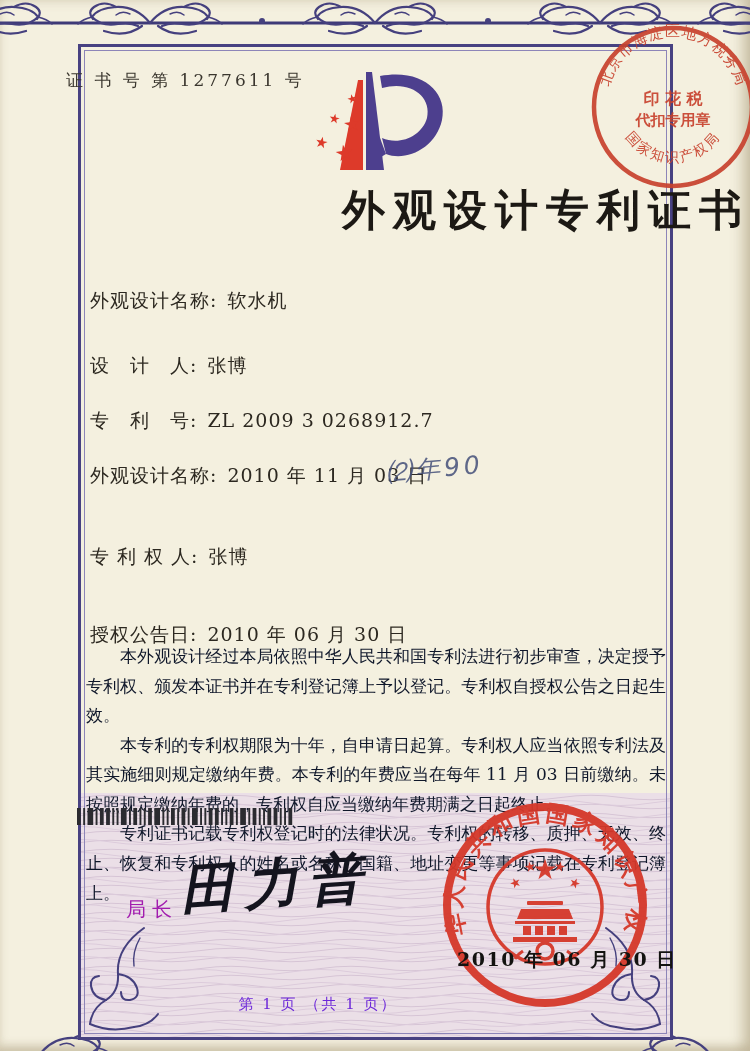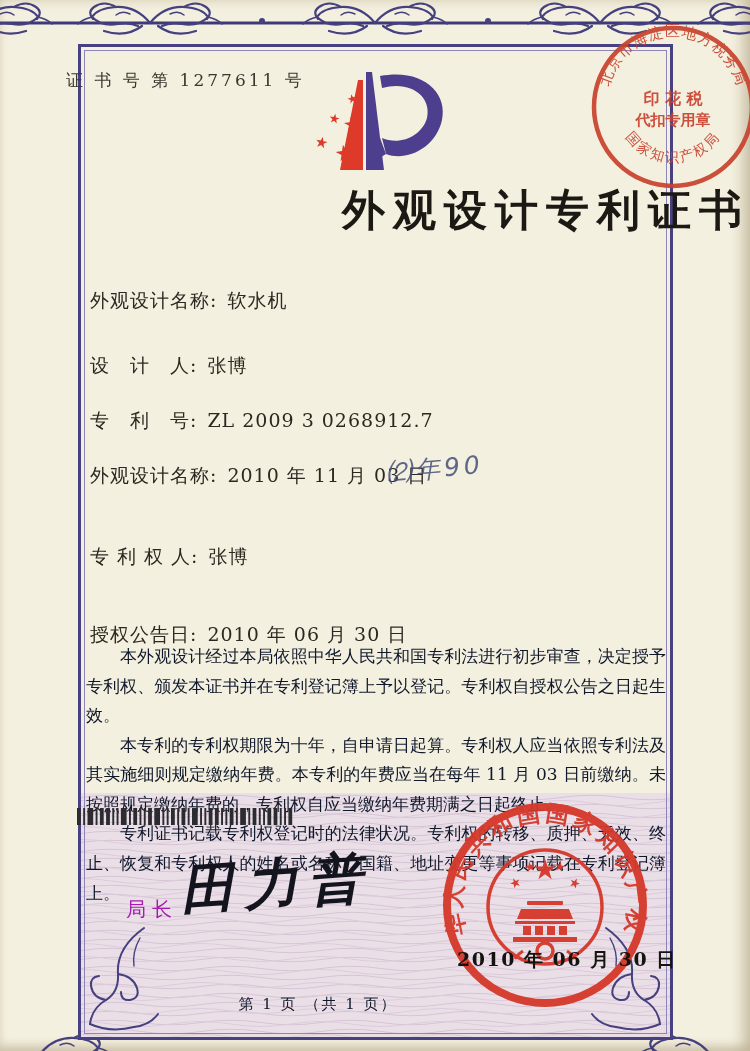--- a/index.html
+++ b/index.html
@@ -48,21 +48,21 @@
     font-style:italic; letter-spacing:10px; color:#14141e;
     transform:rotate(-4deg); white-space:nowrap;
   }
   .stamp-tax { position:absolute; left:588px; top:22px; opacity:.93; }
   .seal { position:absolute; left:435px; top:795px; opacity:.95; }
   .seal-date {
     position:absolute; left:457px; top:947px; font-size:19px; font-weight:600;
     letter-spacing:1.5px; color:#131310; white-space:nowrap;
   }
   .page-info { position:absolute; left:0; top:995px; width:636px; text-align:center;
-    font-size:15px; letter-spacing:2px; color:#0f172a; }
+    font-size:15px; letter-spacing:2px; color:#6d28d9; }
   .corner-orn { position:absolute; }
   .corner-orn.bl { left:82px; top:924px; }
   .corner-orn.br { right:82px; top:924px; transform:scaleX(-1); }
   svg text { font-family:"DejaVu Serif","Liberation Serif",serif; }
 </style>
 </head>
 <body>
 
 <div class="page">
 

